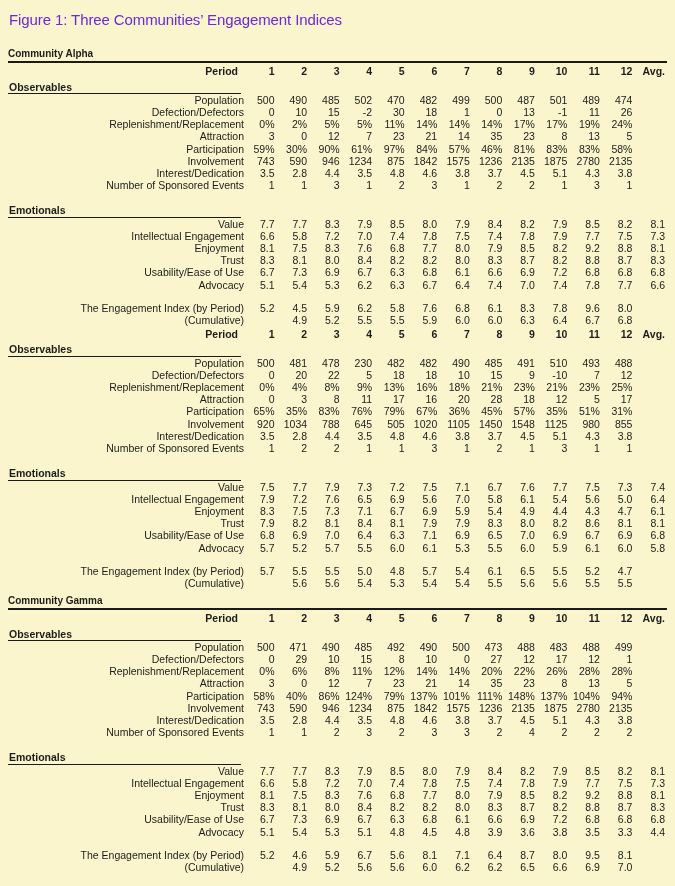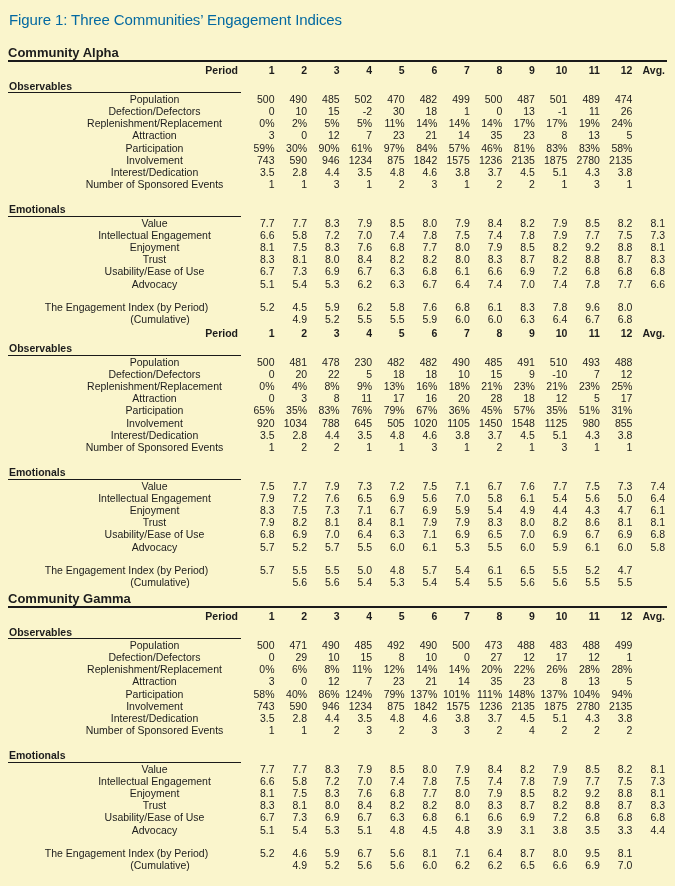--- a/index.html
+++ b/index.html
@@ -13,40 +13,40 @@
     font-size: 10.5px;
     line-height: 12.2px;
     color: #1c1c1c;
     overflow: hidden;
   }
   .figure-title {
     font-size: 15px;
     font-weight: normal;
     letter-spacing: -0.1px;
     margin: 4px 0 21px 1px;
-    color: #0369a1;
+    color: #6d28d9;
   }
   .comm-head {
     border-bottom: 2px solid #1a1a1a;
     padding-bottom: 1px;
     margin-top: 5px;
   }
-  .comm-name { font-weight: bold; font-size: 13px; }
+  .comm-name { font-weight: bold; font-size: 10px; }
   .row {
     display: grid;
     grid-template-columns: 236px repeat(13, 1fr);
     align-items: baseline;
   }
   .row .c {
     text-align: right;
     white-space: nowrap;
     padding-right: 2px;
   }
   .row .lbl {
-    text-align: center;
+    text-align: right;
     padding-left: 57px;
     white-space: nowrap;
   }
   .row .lbl.noindent { padding-left: 1px; }
   .row .lbl.cumindent { padding-left: 68px; }
   .period-row { font-weight: bold; padding: 2px 0 1px 0; }
   .period-row .lbl { text-align: right; padding-right: 6px; padding-left: 0; }
   .subhead-wrap { margin-top: 1px; text-decoration: underline; }
   .subhead {
     display: inline-block;
@@ -852,21 +852,21 @@
         <div class="row">
           <div class="lbl">Advocacy</div>
           <div class="c">5.1</div>
           <div class="c">5.4</div>
           <div class="c">5.3</div>
           <div class="c">5.1</div>
           <div class="c">4.8</div>
           <div class="c">4.5</div>
           <div class="c">4.8</div>
           <div class="c">3.9</div>
-          <div class="c">3.1</div>
+          <div class="c">3.6</div>
           <div class="c">3.8</div>
           <div class="c">3.5</div>
           <div class="c">3.3</div>
           <div class="c">4.4</div>
         </div>
         <div class="gap"></div>
         <div class="row">
           <div class="lbl noindent">The Engagement Index (by Period)</div>
           <div class="c">5.2</div>
           <div class="c">4.6</div>

